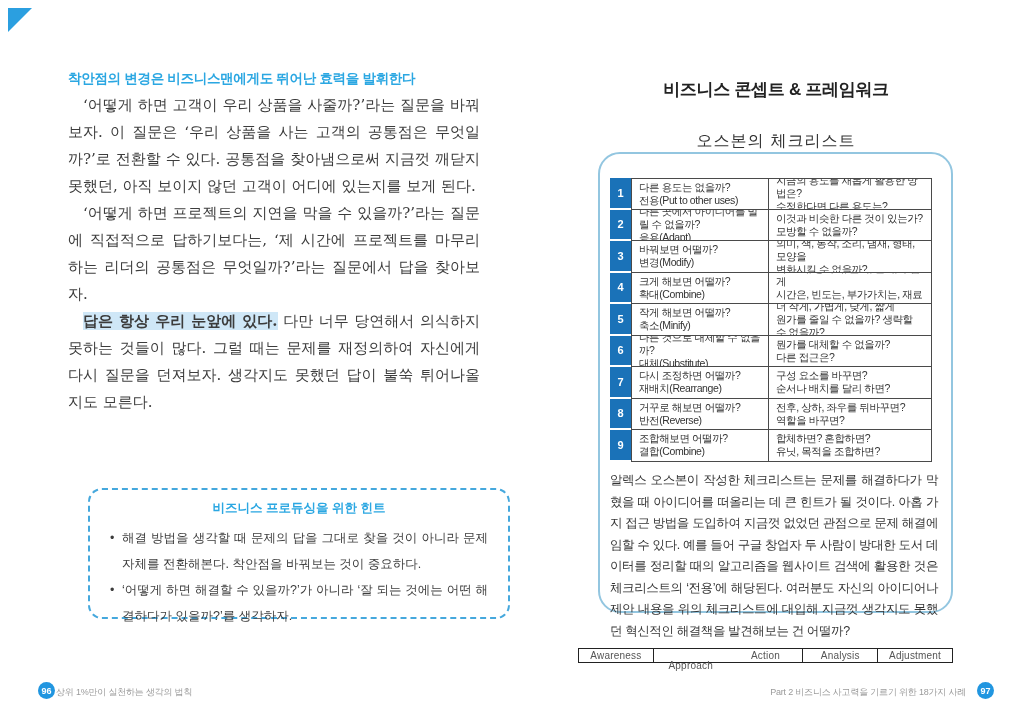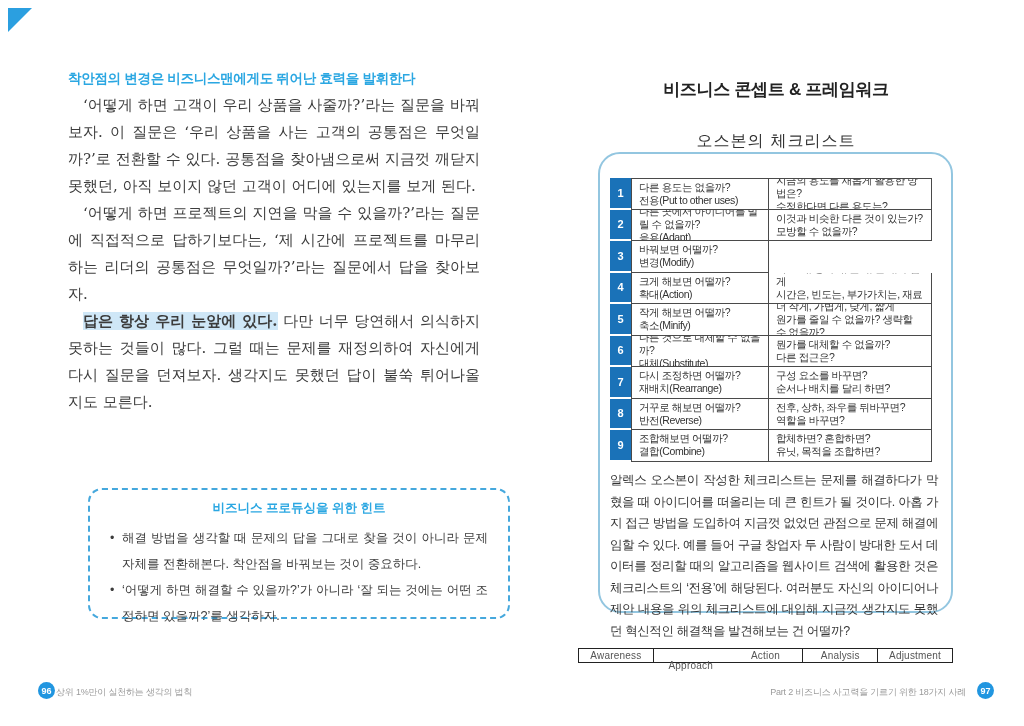--- a/index.html
+++ b/index.html
@@ -111,21 +111,21 @@
 
 <div class="lp-body">
   <p>‘어떻게 하면 고객이 우리 상품을 사줄까?’라는 질문을 바꿔보자. 이 질문은 ‘우리 상품을 사는 고객의 공통점은 무엇일까?’로 전환할 수 있다. 공통점을 찾아냄으로써 지금껏 깨닫지 못했던, 아직 보이지 않던 고객이 어디에 있는지를 보게 된다.</p>
   <p>‘어떻게 하면 프로젝트의 지연을 막을 수 있을까?’라는 질문에 직접적으로 답하기보다는, ‘제 시간에 프로젝트를 마무리하는 리더의 공통점은 무엇일까?’라는 질문에서 답을 찾아보자.</p>
   <p><span class="hl">답은 항상 우리 눈앞에 있다.</span><span> 다만 너무 당연해서 의식하지 못하는 것들이 많다. 그럴 때는 문제를 재정의하여 자신에게 다시 질문을 던져보자. 생각지도 못했던 답이 불쑥 튀어나올지도 모른다.</span></p>
 </div>
 
 <div class="hint-box">
   <div class="hint-title">비즈니스 프로듀싱을 위한 힌트</div>
   <div class="hint-bullet">해결 방법을 생각할 때 문제의 답을 그대로 찾을 것이 아니라 문제 자체를 전환해본다. 착안점을 바꿔보는 것이 중요하다.</div>
-  <div class="hint-bullet">‘어떻게 하면 해결할 수 있을까?’가 아니라 ‘잘 되는 것에는 어떤 조정하면 있을까?’를 생각하자.</div>
+  <div class="hint-bullet">‘어떻게 하면 해결할 수 있을까?’가 아니라 ‘잘 되는 것에는 어떤 해결하다가 있을까?’를 생각하자.</div>
 </div>
 
 <div class="pagenum-badge badge-left">96</div>
 <div class="footer-text footer-left-text">상위 1%만이 실천하는 생각의 법칙</div>
 
 <div class="rp-title">비즈니스 콘셉트 &amp; 프레임워크</div>
 <div class="rp-subtitle">오스본의 체크리스트</div>
 
 <div class="rp-container">
   <div class="checklist">
@@ -153,27 +153,31 @@
           <div>모방할 수 없을까?</div>
         </div>
     </div>
 
     <div class="trow">
       <div class="tnum">3</div>
       <div class="tcell c2">
           <div>바꿔보면 어떨까?</div>
           <div>변경(Modify)</div>
         </div>
+      <div class="tcell c3">
+          <div>의미, 색, 동작, 소리, 냄새, 형태, 모양을</div>
+          <div>변화시킬 수 없을까?</div>
+        </div>
     </div>
 
     <div class="trow">
       <div class="tnum">4</div>
       <div class="tcell c2">
           <div>크게 해보면 어떨까?</div>
-          <div>확대(Action)</div>
+          <div>확대(Combine)</div>
         </div>
       <div class="tcell c3">
           <div>더 크게, 강하게, 높게, 길게, 두껍게</div>
           <div>시간은, 빈도는, 부가가치는, 재료는?</div>
         </div>
     </div>
 
     <div class="trow">
       <div class="tnum">5</div>
       <div class="tcell c2">

